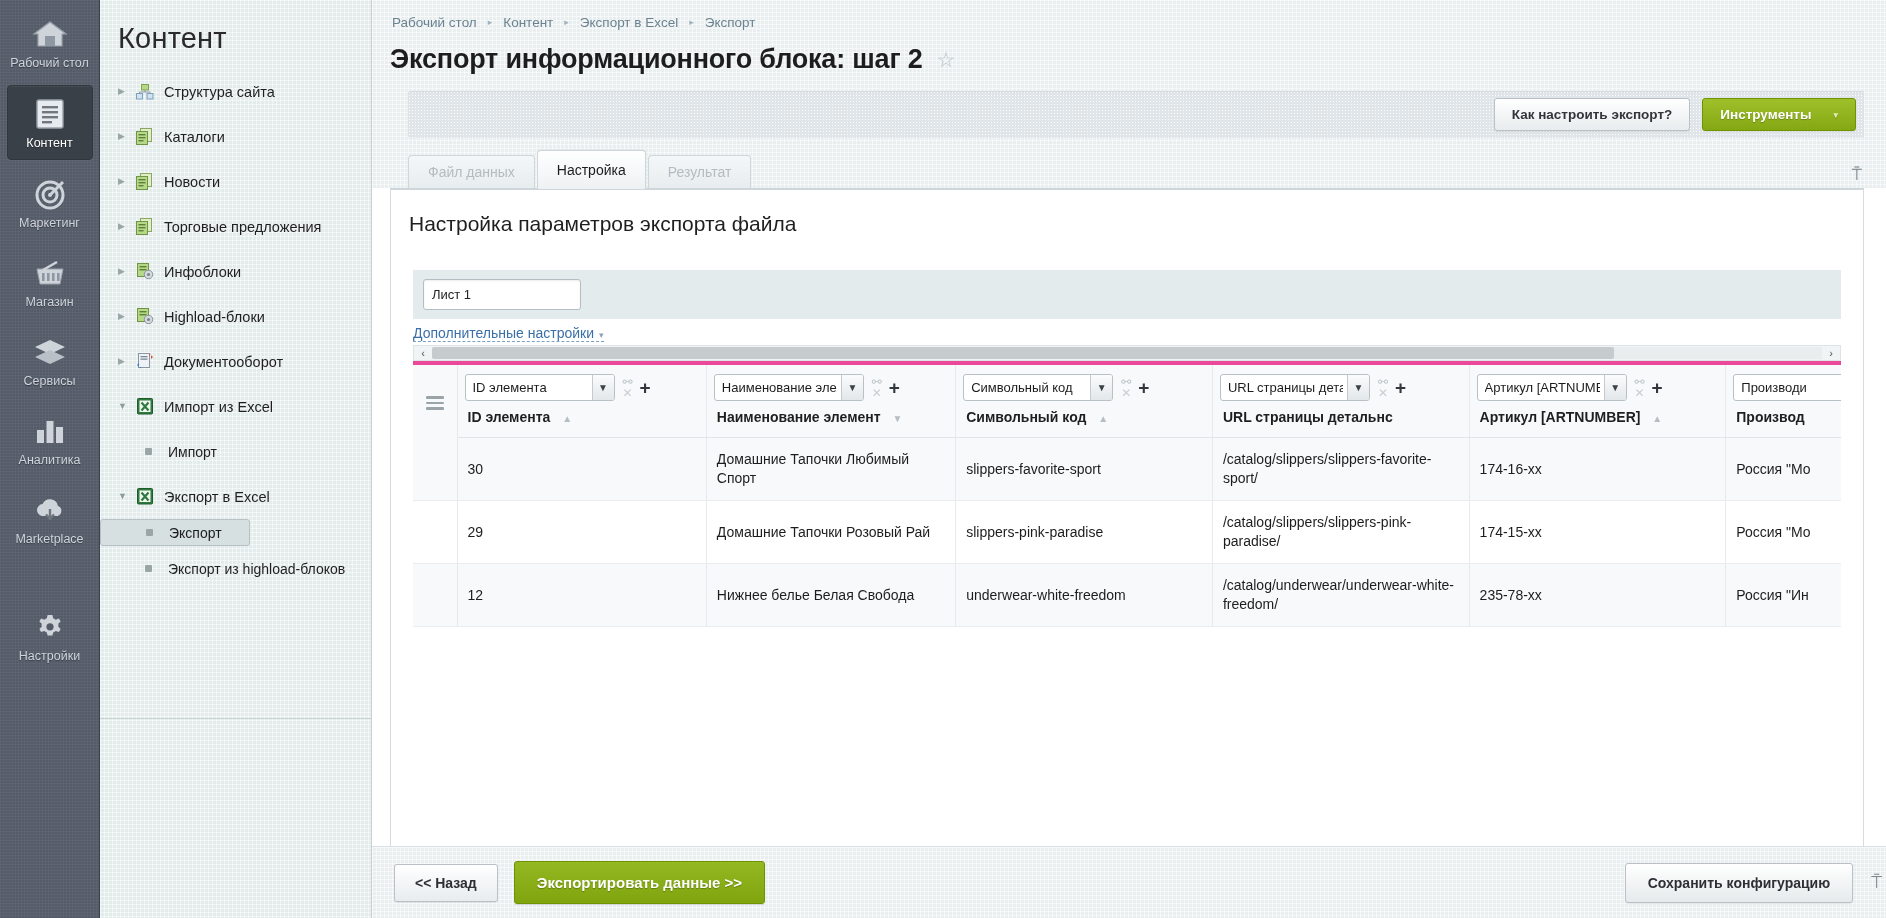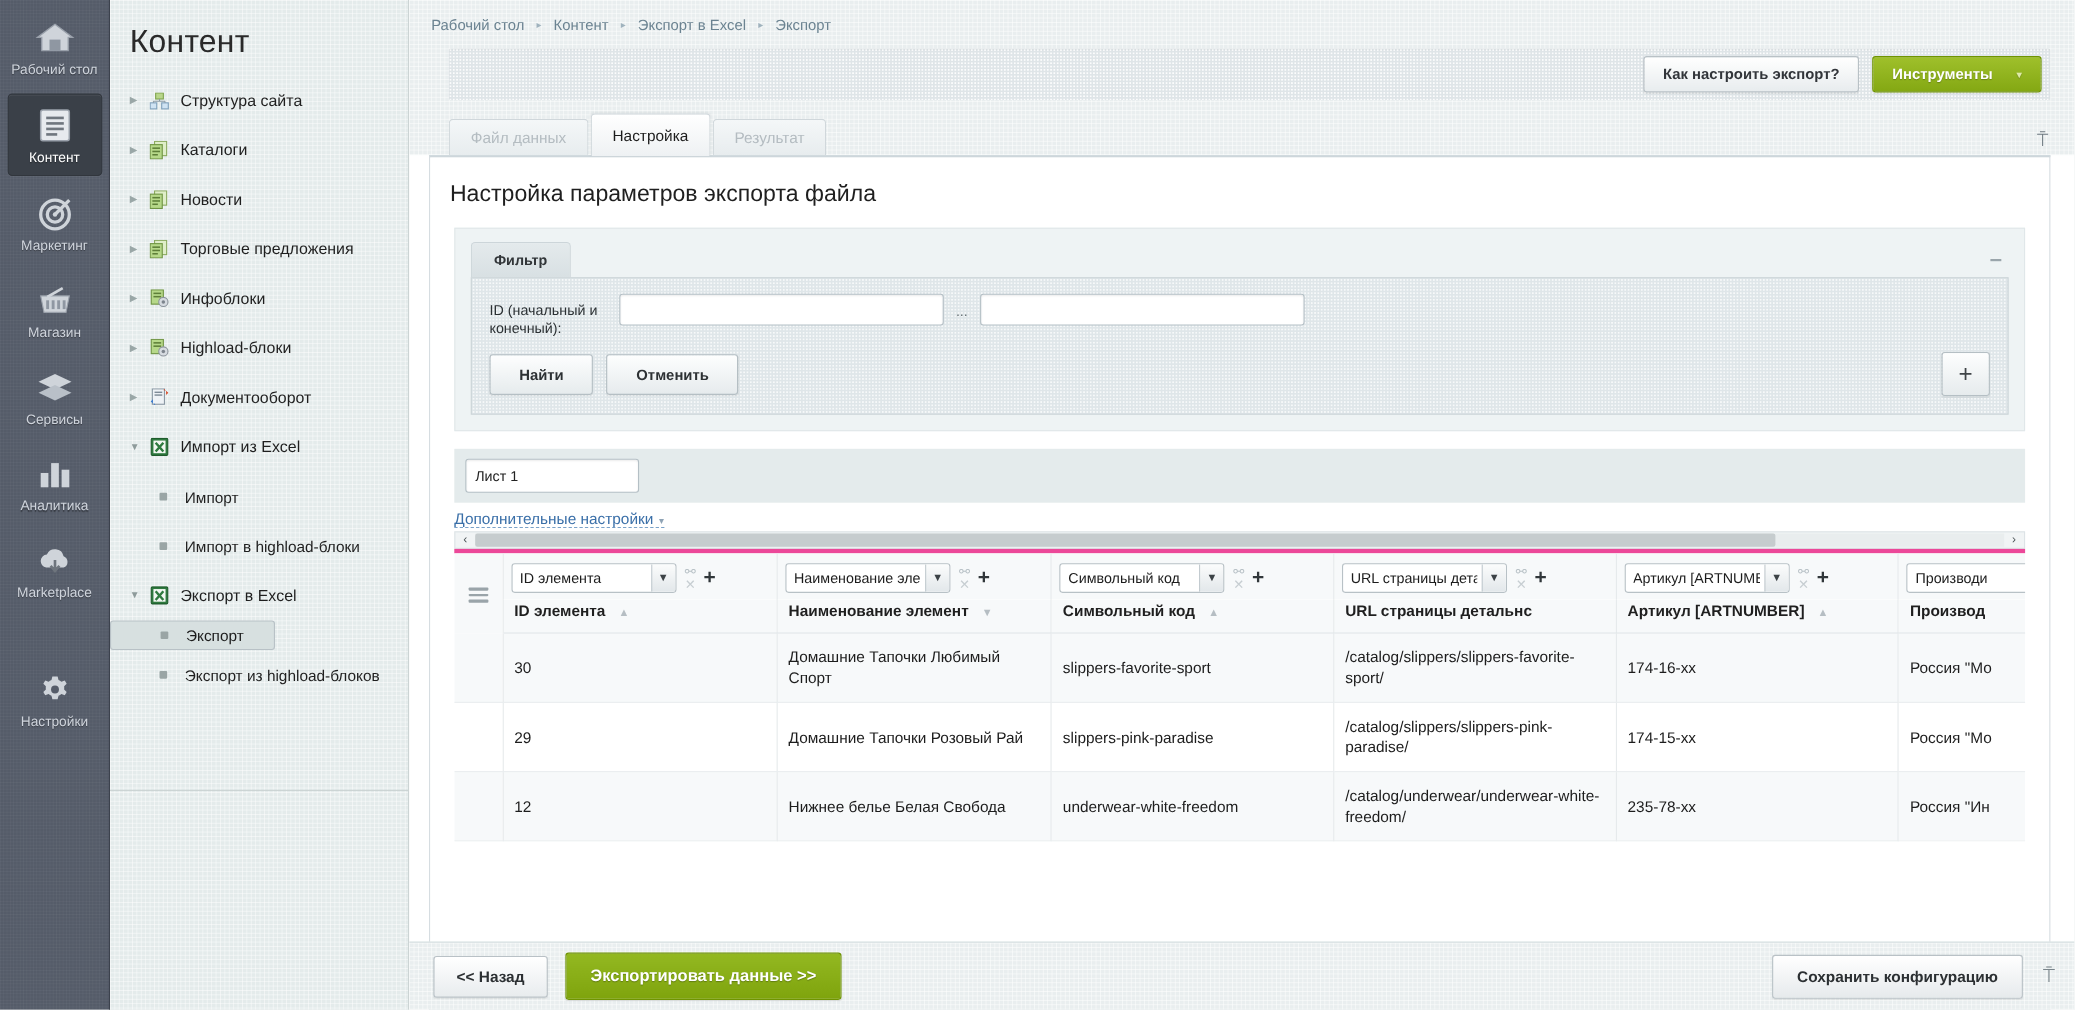--- a/index.html
+++ b/index.html
@@ -316,28 +316,28 @@
   .gr td {
     padding: 12px 10px; font-size: 14px; color: #1d1d1d;
     border-bottom: 1px solid #e9edef; line-height: 19px;
   }
   .gr.odd td { background: #f7f9fa; }
   .gr.even td { background: #ffffff; }
   .gr td.firstcell { border-right: 1px solid #e6eaec; }
 
   
   .bottombar {
-    position: absolute; left: 0; right: 0; bottom: 0; height: 62px;
+    position: absolute; left: 0; right: 0; bottom: 0; height: 72px;
     background: #e9eeef;
     background-image:
       linear-gradient(rgba(255,255,255,.55) 1px, transparent 1px),
       linear-gradient(90deg, rgba(255,255,255,.55) 1px, transparent 1px);
     background-size: 4px 4px, 4px 4px;
     border-top: 1px solid #d8e0e2;
-    display: flex; align-items: center; padding: 0 18px 0 22px;
+    display: flex; align-items: center; padding: 0 4px 0 22px;
   }
   .bb-back {
     border: 1px solid #b9c1c6; border-radius: 3px;
     background: linear-gradient(#ffffff, #e8ecee);
     color: #2c3033; font-weight: bold; font-size: 14px;
     padding: 10px 20px; cursor: pointer; margin-right: 16px;
     box-shadow: 0 1px 1px rgba(0,0,0,.07);
   }
   .bb-export {
     border: 1px solid #6f9400; border-radius: 3px;
@@ -569,24 +569,20 @@
             </svg>
         </span>
         <span class="tlabel">Импорт из Excel</span>
       </div>
 
       <div class="tnode child">
         <span class="dot"></span>
         <span class="tlabel">Импорт</span>
       </div>
 
-      <div class="tnode child">
-        <span class="dot"></span>
-        <span class="tlabel">Импорт в highload-блоки</span>
-      </div>
 
 
       <div class="tnode">
         <span class="arrow open">▼</span>
         <span class="ico">
           <svg width="18" height="17" viewBox="0 0 18 17">
               <rect x="1.5" y="0.5" width="15" height="15.5" rx="1" fill="#2f7a3f" stroke="#1f5c2c"></rect>
               <rect x="3.5" y="2.5" width="11" height="11.5" fill="#f2f7f2"></rect>
               <path d="M5.5 4.5 L12.5 12.5 M12.5 4.5 L5.5 12.5" stroke="#2f7a3f" stroke-width="2.2"></path>
             </svg>
@@ -615,20 +611,24 @@
       <div class="crumbs">
         <span class="crumb">Рабочий стол</span>
         <span class="crumb-sep">▸</span>
         <span class="crumb">Контент</span>
         <span class="crumb-sep">▸</span>
         <span class="crumb">Экспорт в Excel</span>
         <span class="crumb-sep">▸</span>
         <span class="crumb">Экспорт</span>
       </div>
 
+      <div class="page-title-row">
+        <div class="page-title">Экспорт информационного блока: шаг 2</div>
+        <div class="star">☆</div>
+      </div>
 
       <div class="toolbar">
         <button class="btn">Как настроить экспорт?</button>
         <button class="btn btn-green" style="margin-left:12px;">
           <span>Инструменты</span>
           <span class="caret">▾</span>
         </button>
       </div>
 
       <div class="tabs-row">
@@ -636,39 +636,20 @@
         <div class="tab active">Настройка</div>
         <div class="tab">Результат</div>
         <div class="pin-top">⍑</div>
       </div>
 
     </div>
 
     <div class="card">
       <div class="card-h">Настройка параметров экспорта файла</div>
 
-      <div class="filter-wrap">
-        <div class="filter-tabrow">
-          <div class="filter-tab">Фильтр</div>
-          <div class="filter-min">–</div>
-        </div>
-        <div class="filter-body">
-          <div class="filter-line">
-            <div class="filter-label">ID (начальный и конечный):</div>
-            <input class="inp inp-a" type="text" value="" style="">
-            <div class="dots-sep">...</div>
-            <input class="inp inp-b" type="text" value="" style="">
-          </div>
-          <div class="filter-actions">
-            <button class="fbtn">Найти</button>
-            <button class="fbtn">Отменить</button>
-            <div class="fplus">+</div>
-          </div>
-        </div>
-      </div>
 
       <div class="sheet-row">
         <input class="inp sheet-inp" type="text" value="Лист 1" style="">
       </div>
       <div style="padding:0;">
         <span class="addsettings">
           <span>Дополнительные настройки</span><span class="caret">▾</span>
         </span>
       </div>
 

